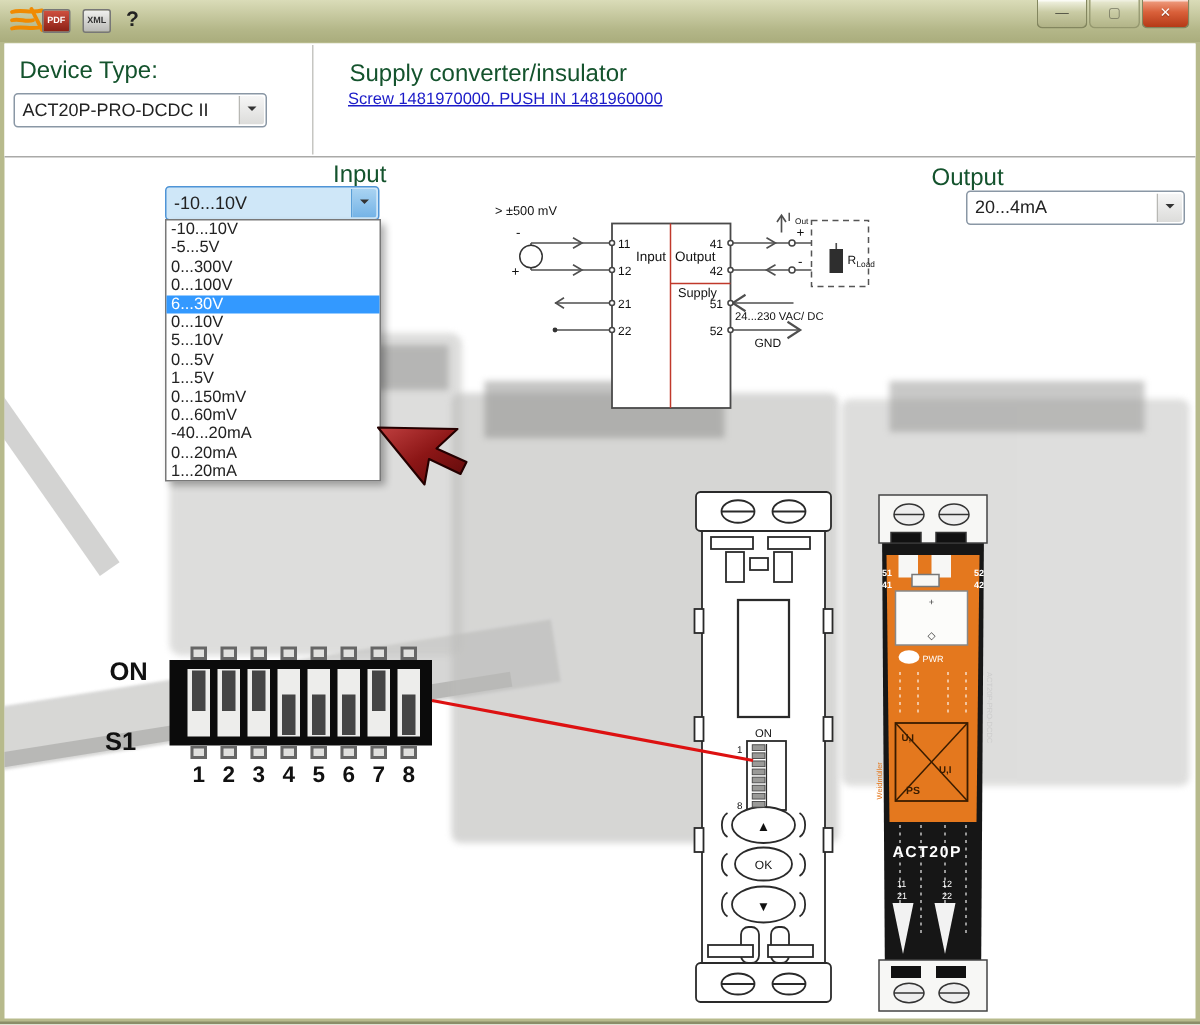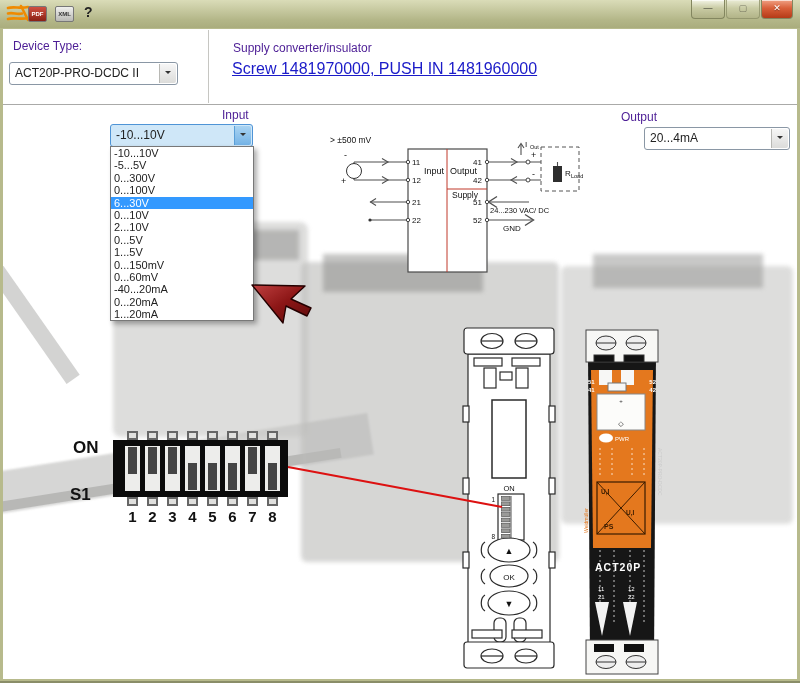--- a/index.html
+++ b/index.html
@@ -30,22 +30,22 @@
   .winbtn.close { width:30px; color:#fff;
     background:linear-gradient(#f0a184, #d9603a 45%, #b53a17);
     text-shadow:0 1px 1px rgba(0,0,0,.4); }
 
   
   .content { position:absolute; left:3px; top:29px; right:3px; bottom:4px; background:#fff; }
   .top-section { position:absolute; left:3px; top:29px; width:794px; height:75px;
     background:#fff; border-bottom:1px solid #aaaaa8; }
   .vdivider { position:absolute; left:208px; top:30px; width:1px; height:73px; background:#c6c6c2; }
 
-  .label { position:absolute; font-size:12px; color:#4c1d95; }
-  .doc-link { position:absolute; font-size:16px; color:var(--link,#1b1bc8); text-decoration:underline; }
+  .label { position:absolute; font-size:16px; color:#14532d; }
+  .doc-link { position:absolute; font-size:11px; color:var(--link,#1b1bc8); text-decoration:underline; }
 
   
   .combo { position:absolute; height:21px; background:#fff; border:1px solid #8a97a5;
     border-radius:3px; font-size:12px; }
   .combo .val { position:absolute; left:5px; top:3px; white-space:nowrap; }
   .combo .cbtn { position:absolute; top:1px; right:1px; bottom:1px; width:16px;
     background:linear-gradient(#f6f6f6,#dcdcda); border-left:1px solid #b8b8b4; border-radius:0 2px 2px 0; }
   .combo .carr { display:block; width:0; height:0; margin:7px auto 0;
     border:3.5px solid transparent; border-top-color:#333; border-bottom:none; }
   .combo.focused { background:#cfe7f8; border-color:#4f94d6; }
@@ -146,21 +146,21 @@
         <span class="carr"></span>
       </span>
   </div>
   <div class="dropdown">
       <div class="opt">-10...10V</div>
       <div class="opt">-5...5V</div>
       <div class="opt">0...300V</div>
       <div class="opt">0...100V</div>
       <div class="opt sel">6...30V</div>
       <div class="opt">0...10V</div>
-      <div class="opt">2...10V</div>
+      <div class="opt">5...10V</div>
       <div class="opt">0...5V</div>
       <div class="opt">1...5V</div>
       <div class="opt">0...150mV</div>
       <div class="opt">0...60mV</div>
       <div class="opt">-40...20mA</div>
       <div class="opt">0...20mA</div>
       <div class="opt">1...20mA</div>
     </div>
 
   <div class="label" style="left:621px; top:110px;">Output</div>

